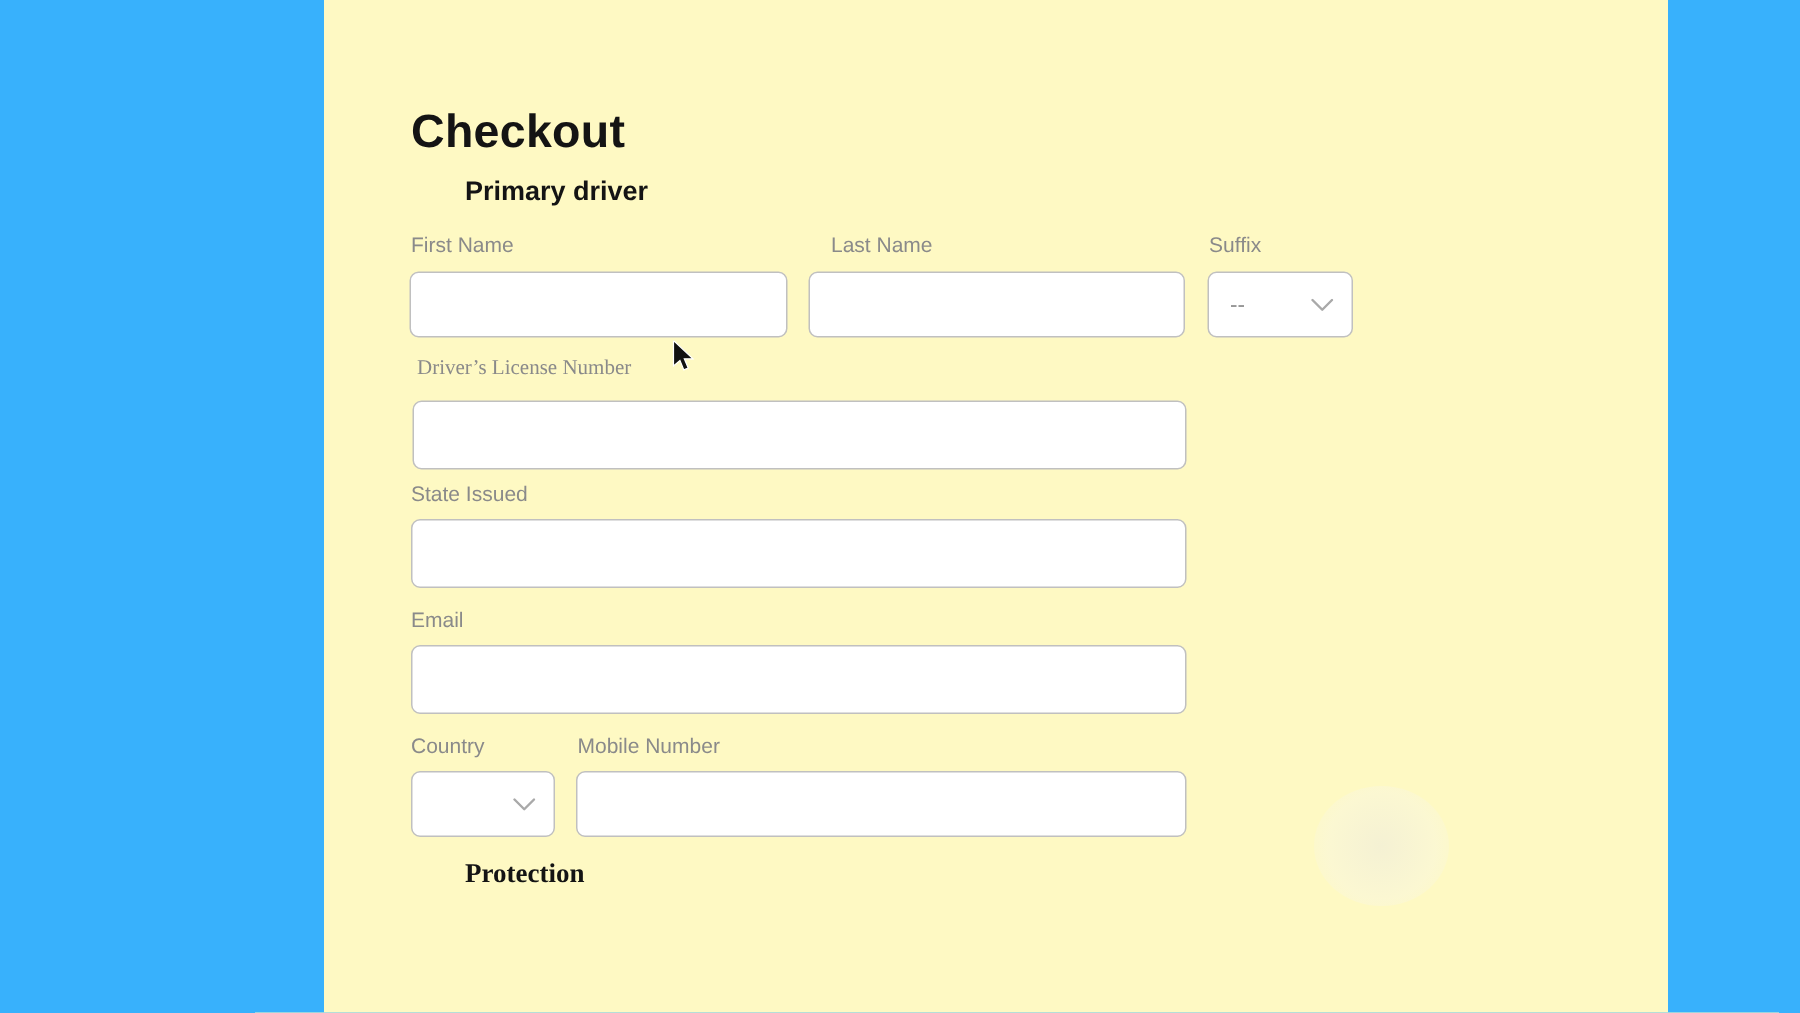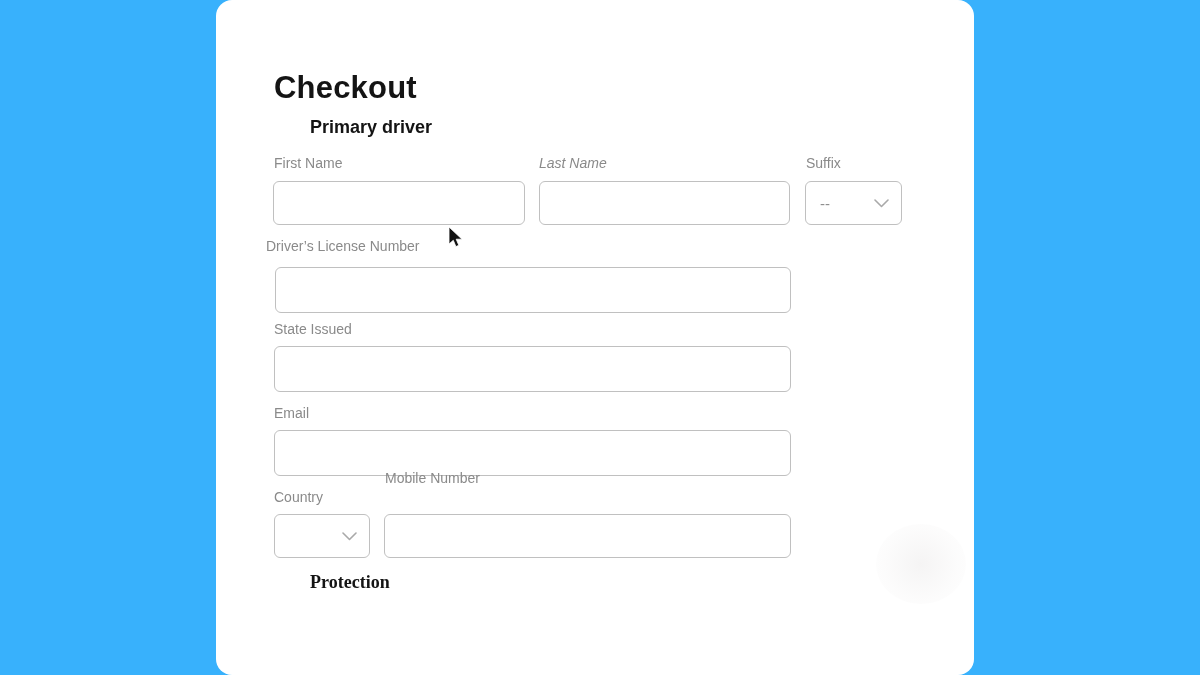--- a/index.html
+++ b/index.html
@@ -5,23 +5,22 @@
   * { box-sizing: border-box; margin: 0; padding: 0; }
   html, body {
     width: 1200px; height: 675px;
     font-family: "Liberation Sans", "DejaVu Sans", sans-serif;
     overflow: hidden;
   }
   body { background: #38b1fc; position: relative; }
 
   .panel {
     position: absolute; left: 216px; top: 0;
-    width: 758px; height: 675px;
-    background: #ffffff;
-    border-radius: 16px;
+    width: 896px; height: 675px;
+    background: #fef9c3;
   }
 
   .h-main {
     position: absolute; left: 58px; top: 70px;
     font-size: 31px; font-weight: 700; color: #141414;
     letter-spacing: 0.2px;
   }
   .h-sub {
     position: absolute; left: 58px;
     font-size: 18px; font-weight: 700; color: #141414; margin-left: 36px;
@@ -48,41 +47,41 @@
     display: flex; align-items: center; justify-content: space-between;
     padding: 0 12px 0 14px;
     cursor: pointer;
   }
   .select-value { font-size: 15px; color: #8f8f8f; }
   .chevron { flex: 0 0 auto; display: block; }
 
   
   .lbl-first  { left: 58px;  top: 155px; }
   .in-first   { left: 57px;  top: 181px; width: 252px; height: 44px; }
-  .lbl-last   { left: 323px; top: 155px; font-style: italic; }
+  .lbl-last   { left: 338px; top: 155px; }
   .in-last    { left: 323px; top: 181px; width: 251px; height: 44px; }
   .lbl-suffix { left: 590px; top: 155px; }
   .sel-suffix { left: 589px; top: 181px; width: 97px; height: 44px; }
 
   
-  .lbl-dl { left: 50px; top: 238px; }
+  .lbl-dl { left: 62px; top: 238px; font-family: Liberation Serif, serif; }
   .in-dl  { left: 59px; top: 267px; width: 516px; height: 46px; }
 
   
   .lbl-state { left: 58px; top: 321px; }
   .in-state  { left: 58px; top: 346px; width: 517px; height: 46px; }
 
   
   .lbl-email { left: 58px; top: 405px; }
   .in-email  { left: 58px; top: 430px; width: 517px; height: 46px; }
 
   
   .lbl-country { left: 58px;  top: 489px; }
   .sel-country { left: 58px;  top: 514px; width: 96px;  height: 44px; }
-  .lbl-mobile  { left: 169px; top: 470px; }
+  .lbl-mobile  { left: 169px; top: 489px; }
   .in-mobile   { left: 168px; top: 514px; width: 407px; height: 44px; }
 
   .watermark {
     position: absolute; left: 660px; top: 524px;
     width: 90px; height: 80px; border-radius: 50%;
     background: radial-gradient(circle, rgba(233,231,231,0.45) 0%, rgba(245,244,244,0.3) 60%, rgba(255,255,255,0) 100%);
     pointer-events: none;
   }
 
   .cursor {

